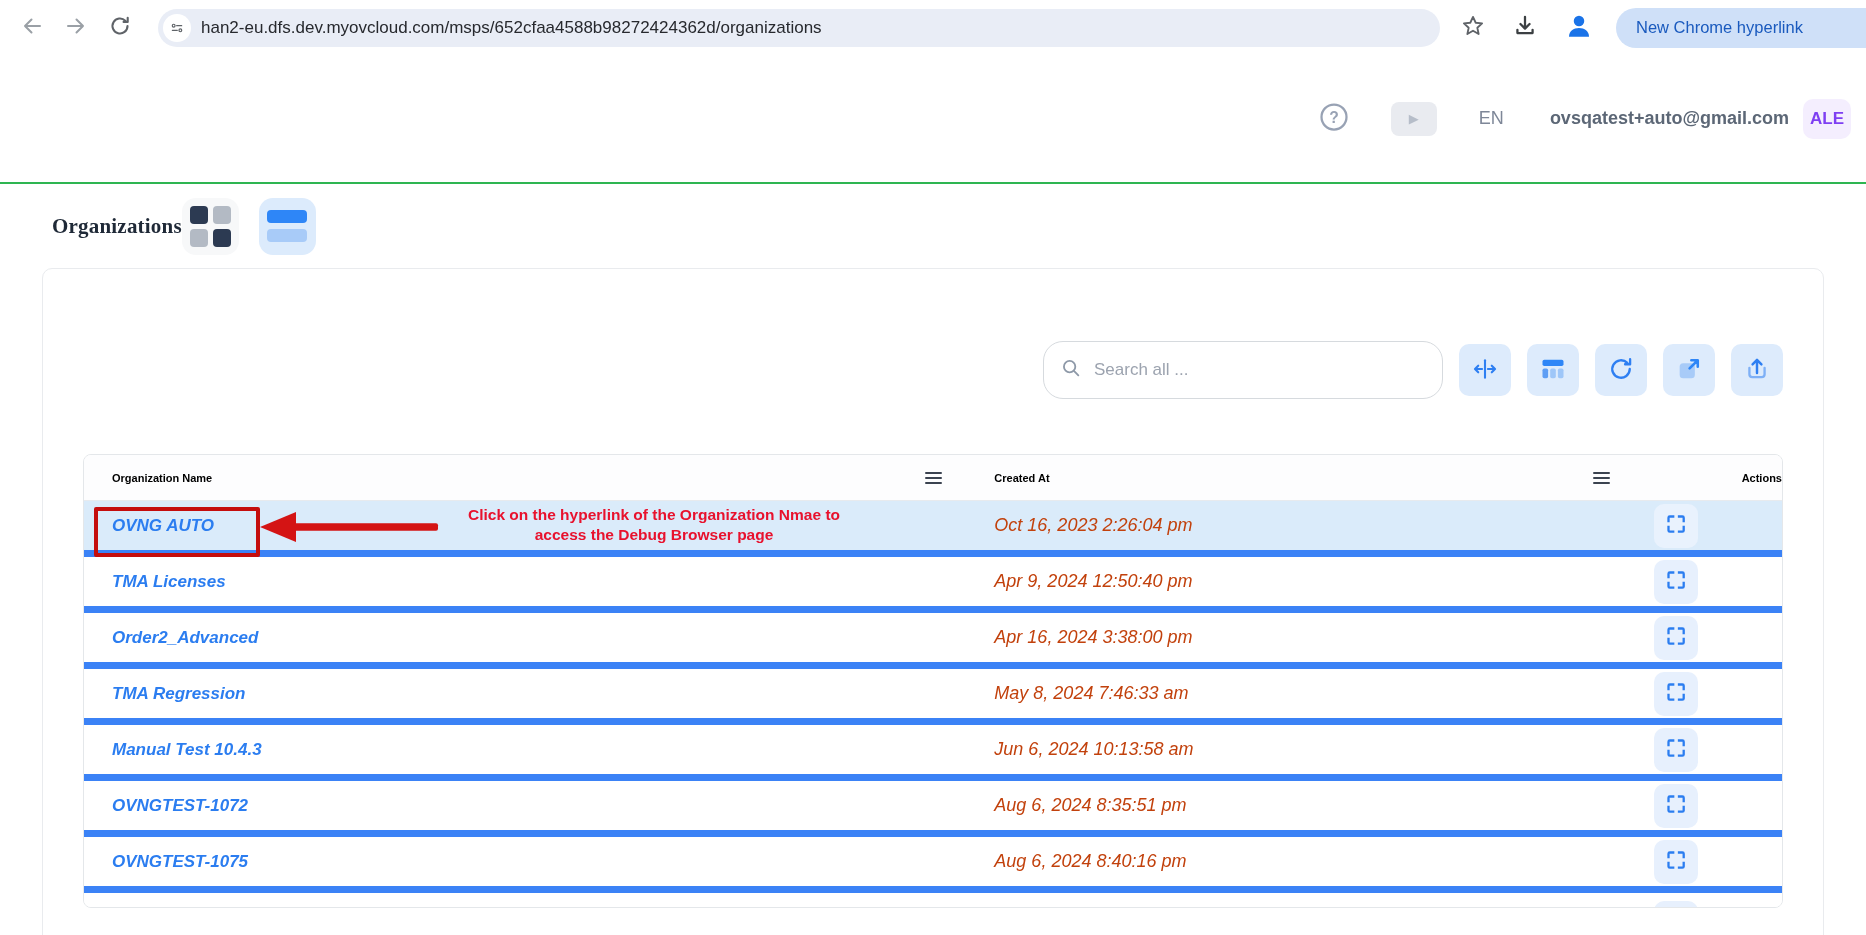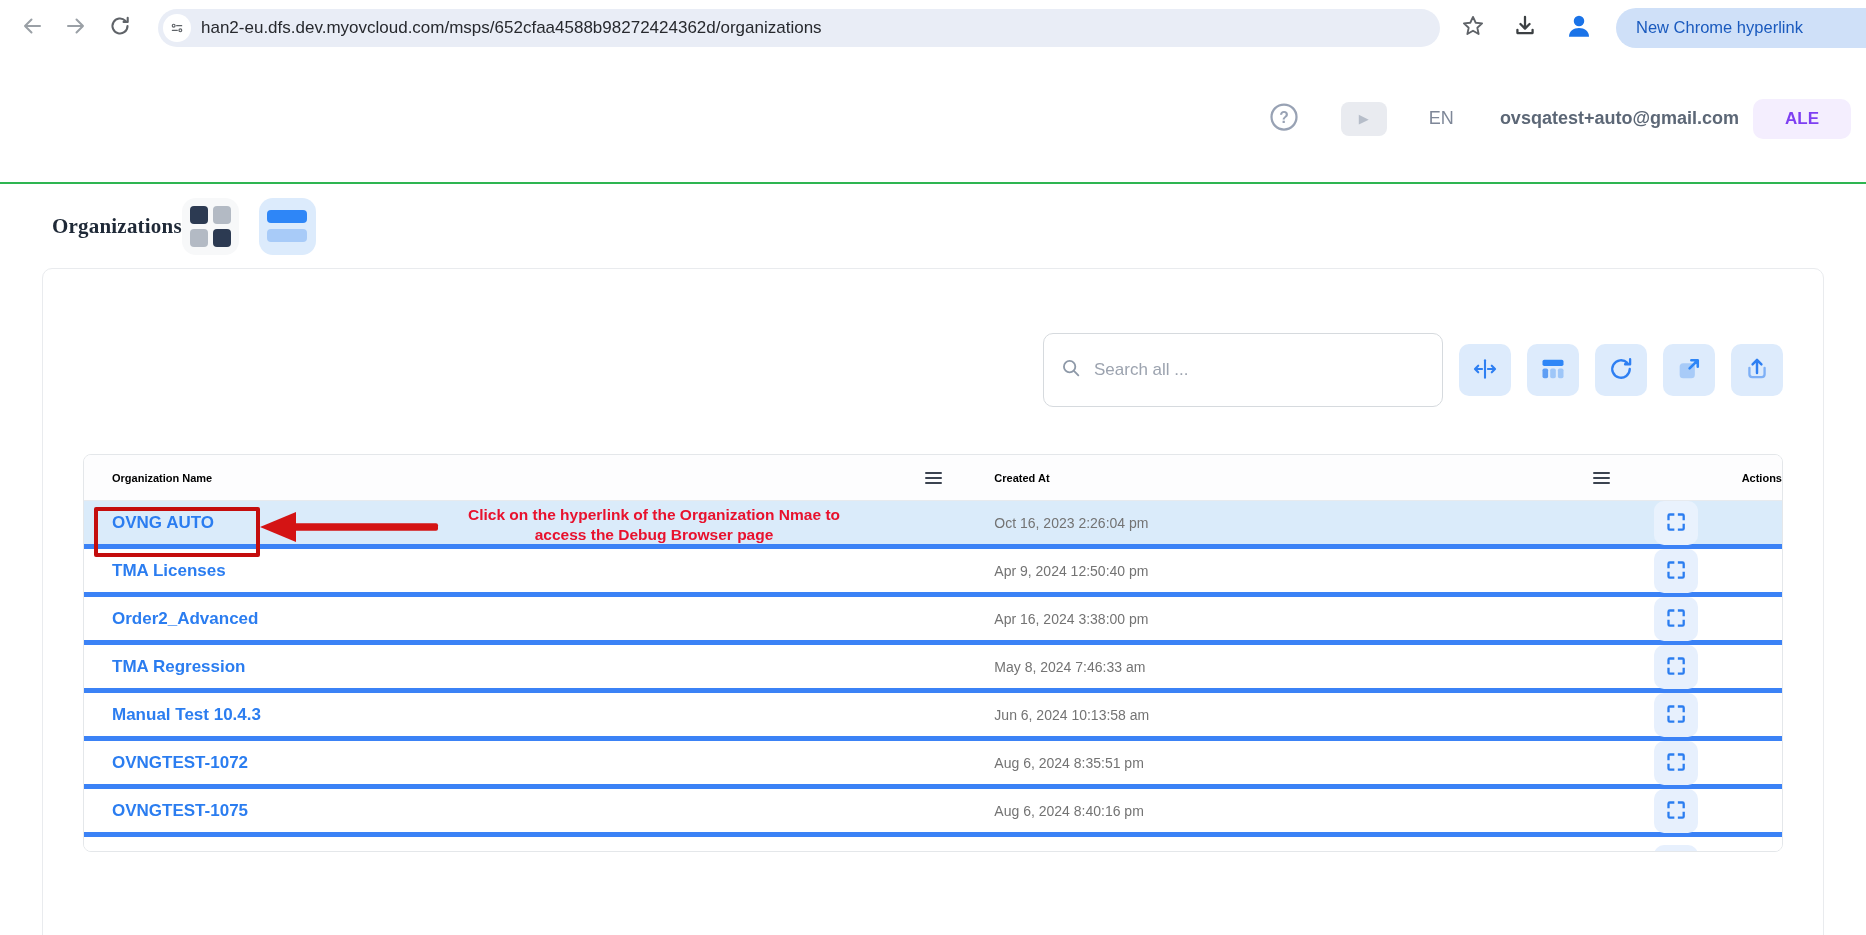--- a/index.html
+++ b/index.html
@@ -16,59 +16,59 @@
   .chrome-right { display:flex; align-items:center; gap:26px; flex-shrink:0; }
   .icon-btn { border:none; background:transparent; display:flex; align-items:center; justify-content:center; cursor:pointer; }
   .update-pill { flex-shrink:0; width:250px; height:40px; margin-left:22px; background:#cfe0f8; border:none; border-radius:20px 0 0 20px; color:#1a5abe; font-size:16.5px; font-weight:500; text-align:left; padding-left:20px; cursor:pointer; font-family:"Liberation Sans",sans-serif; }
 
   
   .app-header { height:129px; background:#fff; border-bottom:2px solid #2eb551; display:flex; align-items:center; justify-content:flex-end; padding-right:15px; gap:0; }
   .help-btn { width:34px; height:34px; border:none; background:transparent; cursor:pointer; }
   .play-btn { width:46px; height:34px; border:none; border-radius:8px; background:#e9ebf0; color:#b6bdc9; font-size:13px; margin-left:40px; cursor:pointer; }
   .lang { margin-left:42px; font-size:18px; color:#7e8798; cursor:pointer; }
   .account-email { margin-left:46px; font-size:18px; font-weight:700; color:#5c6776; cursor:pointer; }
-  .org-badge { margin-left:14px; background:#f4eefe; color:#7e3ff2; font-size:17px; font-weight:600; padding:10px 32px; border-radius:10px; cursor:pointer; }
+  .org-badge { margin-left:14px; background:#f4eefe; color:#7e3ff2; font-size:17px; font-weight:600; padding:10px 7px; border-radius:10px; cursor:pointer; }
 
   
   .page-head { height:84px; display:flex; align-items:center; justify-content:flex-start; padding:0 52px;font-family:Liberation Serif, serif; }
   .page-title { font-size:21px; font-weight:700; color:#1f2937; letter-spacing:.2px; }
   .view-toggles { display:flex; gap:20px; }
   .toggle-btn { width:57px; height:57px; border:none; border-radius:14px; cursor:pointer; display:flex; align-items:center; justify-content:center; }
   .toggle-grid { background:#f7f8f9; }
   .toggle-list { background:#dcebfc; }
   .grid-ic { display:grid; grid-template-columns:18px 18px; grid-template-rows:18px 18px; gap:5px; }
   .grid-ic span { border-radius:4px; }
   .gsq-dark { background:#2c3a52; } .gsq-gray { background:#b3bac4; }
   .list-ic { display:flex; flex-direction:column; gap:6px; }
   .list-ic span { width:40px; height:13px; border-radius:4px; }
   .lbar-top { background:#2e86f7; } .lbar-bot { background:#a8cbf8; }
 
   
   .card { margin:0 42px; height:700px; background:#fff; border:1px solid #e9ebee; border-radius:10px; padding:72px 40px 0 40px; }
   .toolbar { display:flex; justify-content:flex-end; align-items:center; gap:16px; height:58px; }
-  .search-box { width:400px; height:74px; border:1px solid #d6dade; border-radius:10px; display:flex; align-items:center; padding:0 16px; gap:12px; background:#fff; }
+  .search-box { width:400px; height:58px; border:1px solid #d6dade; border-radius:20px; display:flex; align-items:center; padding:0 16px; gap:12px; background:#fff; }
   .search-box input { border:none; outline:none; flex:1; font-size:17px; color:#1f2937; font-family:"Liberation Sans",sans-serif; }
   .search-box input::placeholder { color:#9ca3af; }
   .tool-btn { width:52px; height:52px; border:none; border-radius:10px; background:#ddebfc; display:flex; align-items:center; justify-content:center; cursor:pointer; }
   .tool-btn svg { width:28px; height:28px; }
 
   
   .table-wrap { position:relative; margin-top:55px; border:1px solid #e4e7ea; border-radius:8px; overflow:hidden; background:#fff; }
   .thead { display:grid; grid-template-columns:52.2% 39.3% 8.5%; height:46px; align-items:center; background:#fdfdfe; border-bottom:1px solid #e7eaee; }
   .th { display:flex; align-items:center; justify-content:space-between; font-size:11px; font-weight:600; color:#000000; }
   .th.name { padding:0 24px 0 28px; }
   .th.date { padding:0 24px 0 24px; }
   .th.act  { padding:0 0 0 20px; justify-content:flex-end; }
   .menu-ic { display:flex; flex-direction:column; gap:3px; cursor:pointer; padding:4px; }
   .menu-ic span { width:17px; height:2px; background:#3b4350; border-radius:1px; }
-  .trow { display:grid; grid-template-columns:52.2% 39.3% 8.5%; height:48px; align-items:center; border-bottom:5px solid #3b82f6; background:#fff; }
+  .trow { display:grid; grid-template-columns:52.2% 39.3% 8.5%; height:56px; align-items:center; border-bottom:7px solid #3b82f6; background:#fff;font-style:italic; }
   .trow.hl { background:#daebfa; }
   .name-cell { padding-left:28px; }
   .org-link { font-size:17px; font-weight:600; color:#2b7df0; text-decoration:none; cursor:pointer; }
-  .date-cell { padding-left:24px; font-size:14px; color:#737373; }
+  .date-cell { padding-left:24px; font-size:18px; color:#c2410c; }
   .actions-cell { padding-left:16px; }
   .action-btn { width:44px; height:44px; border:none; border-radius:10px; background:#e7f0fd; display:flex; align-items:center; justify-content:center; cursor:pointer; }
   .trow.hl .action-btn { background:#e9f2fd; }
   .action-btn svg { width:24px; height:24px; }
   .partial-row { height:14px; background:#fff; display:grid; grid-template-columns:52.2% 39.3% 8.5%; }
   .partial-row .actions-cell { padding-top:8px; }
 
   
   .anno-box { position:absolute; left:10px; top:52px; width:166px; height:50px; border:4px solid #c40d0d; border-radius:2px; pointer-events:none; }
   .anno-arrow { position:absolute; left:176px; top:54px; pointer-events:none; }

